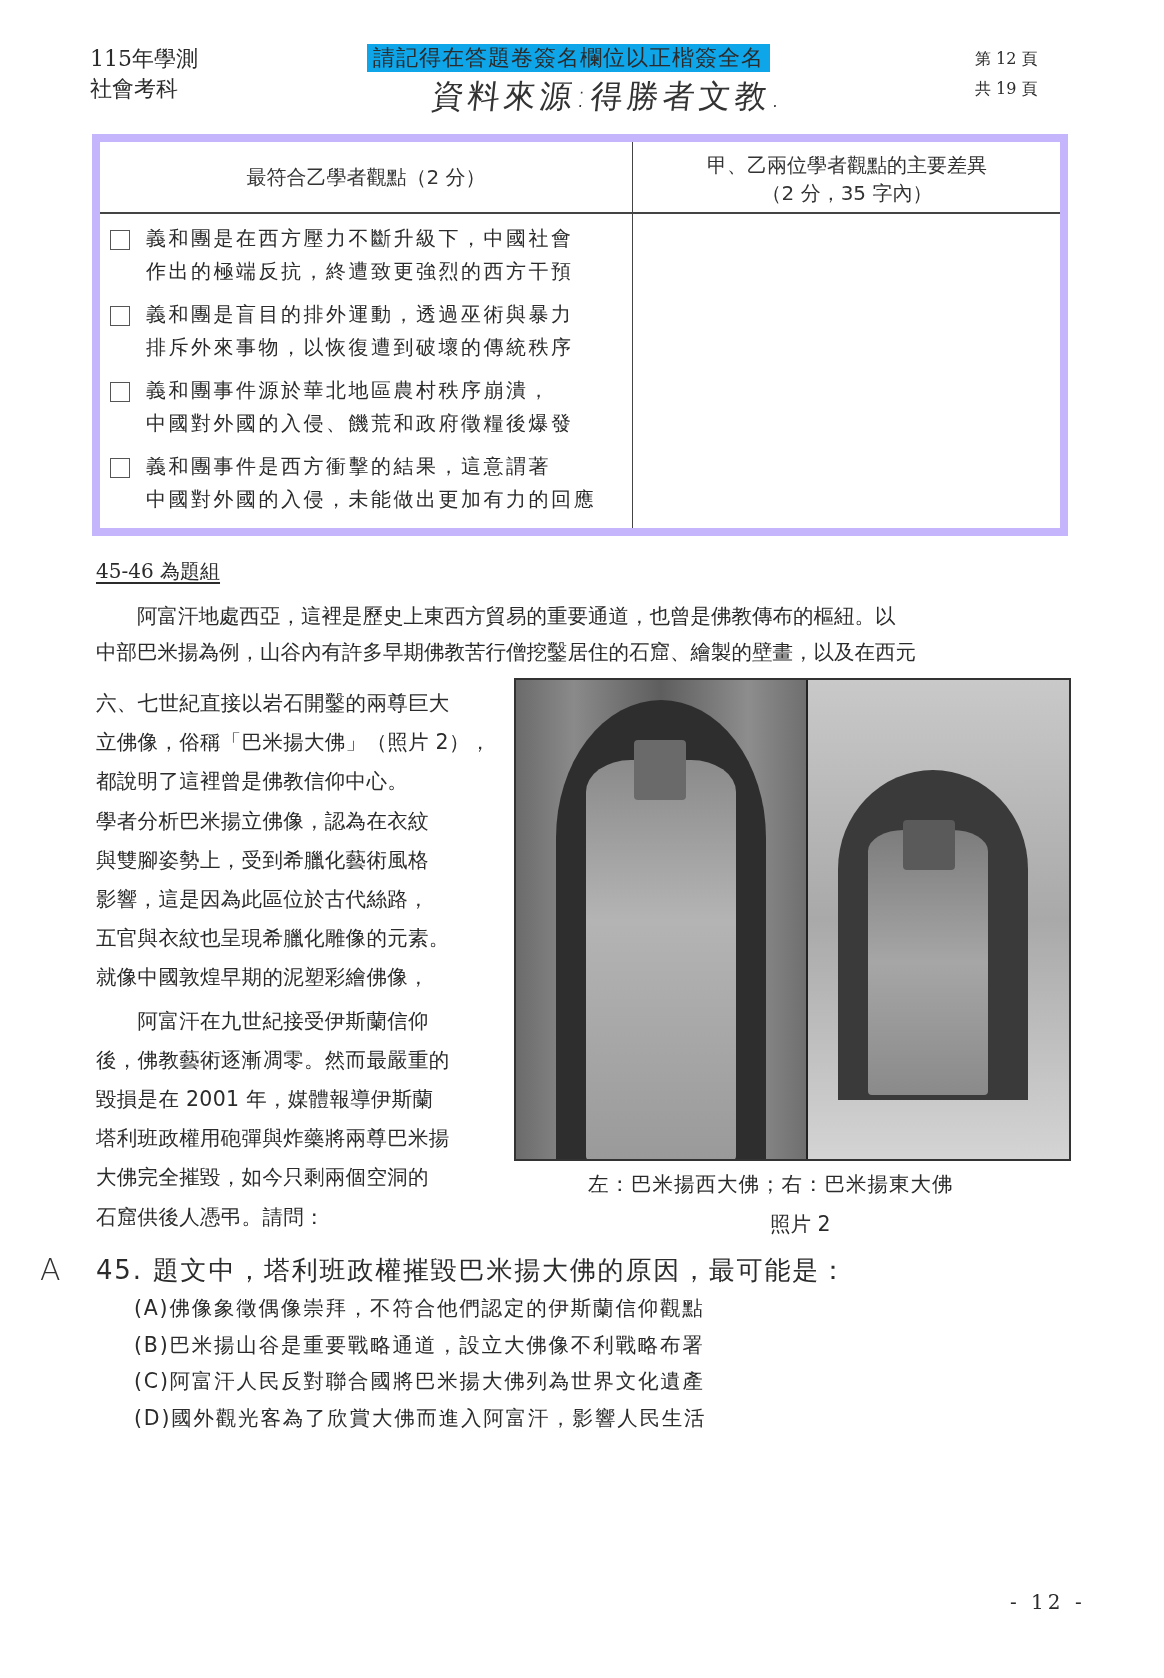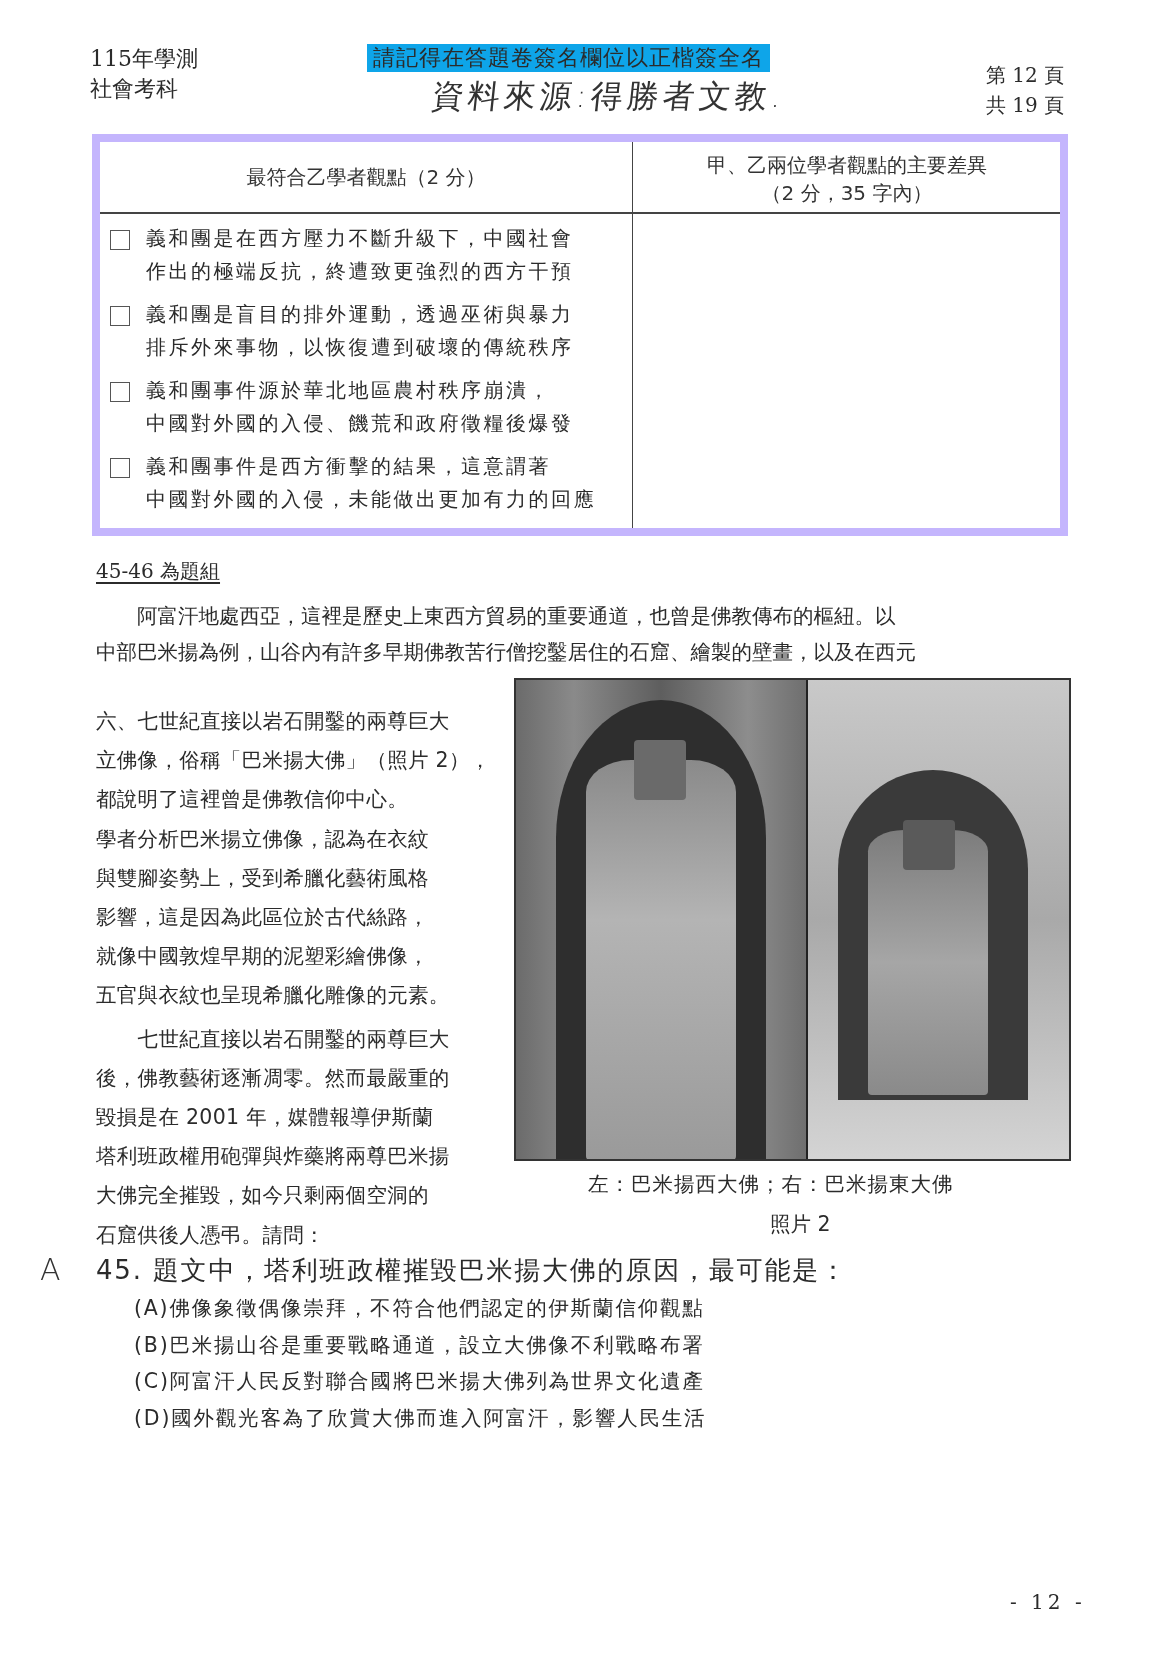--- a/index.html
+++ b/index.html
@@ -13,21 +13,21 @@
   .hdr-center { left: 367px; top: 44px; }
   .notice {
     background: #0ea5e9; font-size: 22px; line-height: 28px; padding: 0 6px;
     letter-spacing: 1px; display: inline-block;
   }
   .handwritten {
     position: absolute; left: 432px; top: 76px; font-size: 32px; line-height: 40px;
     font-family: "DejaVu Sans", sans-serif; font-weight: 200; color: #333;
     letter-spacing: 4px; transform: skewX(-6deg);
   }
-  .hdr-right { left: 975px; top: 60px; font-size: 20px; line-height: 30px; text-align: center; width: 100px; }
+  .hdr-right { left: 975px; top: 44px; font-size: 16px; line-height: 30px; text-align: left; width: 100px; }
 
   .answer-table {
     position: absolute; left: 92px; top: 134px; width: 976px; height: 402px;
     border: 8px solid #c4b5fd; box-sizing: border-box; text-decoration: underline;
   }
   .col-divider { position: absolute; left: 532px; top: 0; bottom: 0; border-left: 1.5px solid #444; }
   .row-divider { position: absolute; left: 0; right: 0; top: 70px; border-top: 2px solid #444; }
   .th-left {
     position: absolute; left: 0; top: 0; width: 532px; height: 70px;
     display: flex; align-items: center; justify-content: center;
@@ -48,21 +48,21 @@
     letter-spacing: 2.5px; color: #2b2b2b;
   }
 
   .group-title {
     left: 96px; top: 558px; font-size: 20px; text-decoration: underline; text-underline-offset: 4px;
   }
   .para {
     font-family: "DejaVu Sans", sans-serif; font-size: 20.5px; color: #2b2b2b;
   }
   .line-full { left: 96px; width: 980px; line-height: 36px; white-space: nowrap; }
-  .side-text { left: 96px; top: 702px; width: 400px; line-height: 39.2px; }
+  .side-text { left: 96px; top: 684px; width: 400px; line-height: 39.2px; }
   .side-text div { white-space: nowrap; letter-spacing: 0.3px; }
 
   .photo-frame {
     position: absolute; left: 514px; top: 678px; width: 557px; height: 483px;
     border: 2px solid #333; box-sizing: border-box; display: flex; background: #777;
   }
   .photo { position: relative; height: 100%; overflow: hidden; }
   .photo.left { width: 290px; background: linear-gradient(90deg, #6b6b6b 0%, #8a8a8a 20%, #5e5e5e 50%, #8d8d8d 80%, #6f6f6f 100%); border-right: 2px solid #222; }
   .photo.right { flex: 1; background: linear-gradient(180deg, #c9c9c9 0%, #a9a9a9 50%, #d4d4d4 100%); }
   .niche {
@@ -143,23 +143,23 @@
 <div class="abs para line-full" style="top:598px;">　　阿富汗地處西亞，這裡是歷史上東西方貿易的重要通道，也曾是佛教傳布的樞紐。以</div>
 <div class="abs para line-full" style="top:634px;">中部巴米揚為例，山谷內有許多早期佛教苦行僧挖鑿居住的石窟、繪製的壁畫，以及在西元</div>
 
 <div class="abs para side-text">
   <div>六、七世紀直接以岩石開鑿的兩尊巨大</div>
   <div>立佛像，俗稱「巴米揚大佛」（照片 2），</div>
   <div>都說明了這裡曾是佛教信仰中心。</div>
   <div>學者分析巴米揚立佛像，認為在衣紋</div>
   <div>與雙腳姿勢上，受到希臘化藝術風格</div>
   <div>影響，這是因為此區位於古代絲路，</div>
+  <div>五官與衣紋也呈現希臘化雕像的元素。</div>
   <div>就像中國敦煌早期的泥塑彩繪佛像，</div>
-  <div>五官與衣紋也呈現希臘化雕像的元素。</div>
-  <div style="margin-top:4px;">　　七世紀直接以岩石開鑿的兩尊巨大</div>
+  <div style="margin-top:4px;">　　阿富汗在九世紀接受伊斯蘭信仰</div>
   <div>後，佛教藝術逐漸凋零。然而最嚴重的</div>
   <div>毀損是在 2001 年，媒體報導伊斯蘭</div>
   <div>塔利班政權用砲彈與炸藥將兩尊巴米揚</div>
   <div>大佛完全摧毀，如今只剩兩個空洞的</div>
   <div>石窟供後人憑弔。請問：</div>
 </div>
 
 <div class="photo-frame">
   <div class="photo left" title="巴米揚西大佛">
     <div class="niche" style="left:40px; top:20px; width:210px; height:460px;"></div>

